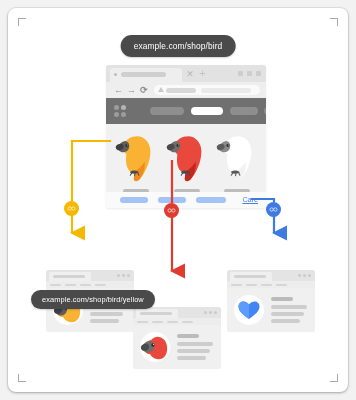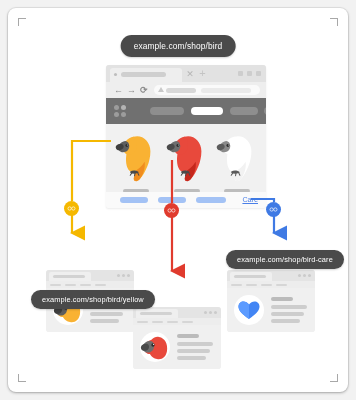--- a/index.html
+++ b/index.html
@@ -243,21 +243,20 @@
     </div>
 
     <div class="badge b-blue" style="left:258px;top:194px;">
       <svg viewBox="0 0 24 12">
         <circle cx="7" cy="6" r="4.4" fill="none" stroke="#fff" stroke-width="1.8"></circle>
         <circle cx="17" cy="6" r="4.4" fill="none" stroke="#fff" stroke-width="1.8"></circle>
       </svg>
     </div>
 
     <div class="chip chip-yellow">example.com/shop/bird/yellow</div>
-    <div class="chip chip-care">example.com/shop/bird-care</div>
 
     <div class="card" style="left:38px;top:262px;width:88px;height:62px;">
       <div class="cd-bar">
         <div class="cd-tab"></div>
         <div class="cd-tabline"></div>
         <div class="cd-dots">
             <i></i>
             <i></i>
             <i></i>
           </div>

